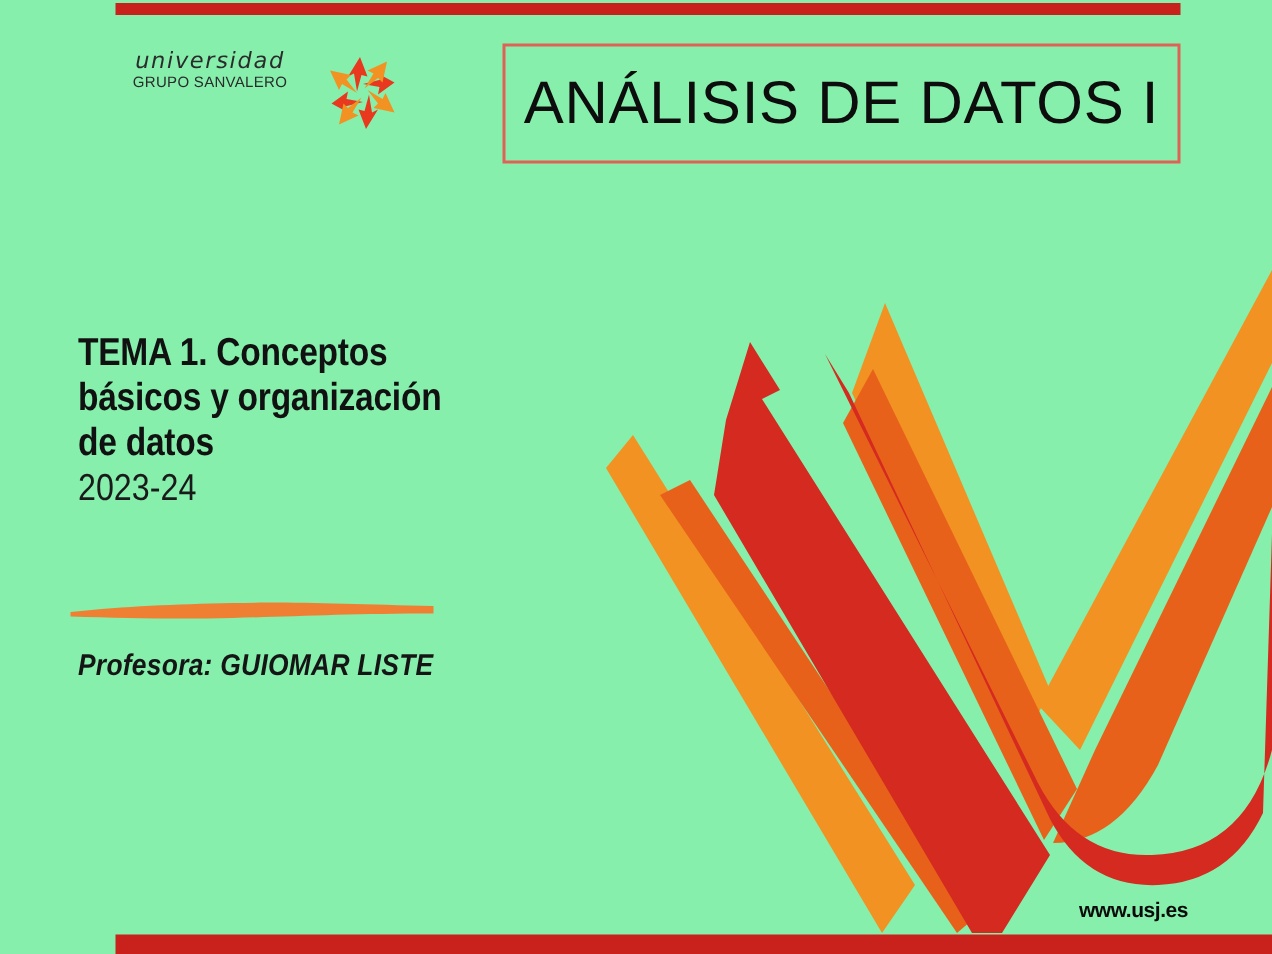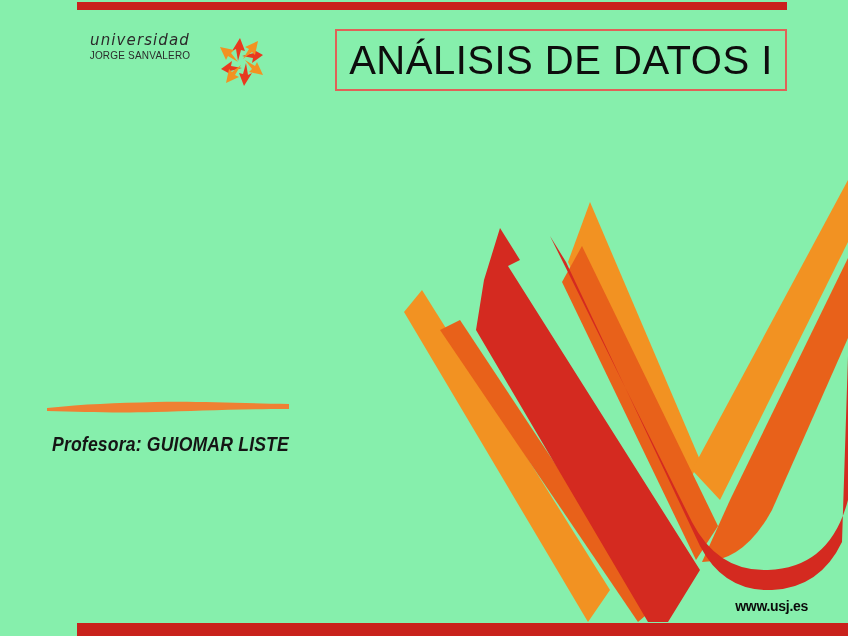--- a/index.html
+++ b/index.html
@@ -86,21 +86,21 @@
     width: 52px;
     height: 54px;
   }
 
   
   .title-box {
     position: absolute;
     left: 335px;
     top: 29px;
     width: 452px;
-    height: 62px;
+    height: 80px;
     border: 2px solid #e06257;
     box-sizing: border-box;
     display: flex;
     align-items: center;
     justify-content: center;
   }
   .title-text {
     font-family: "Liberation Sans", sans-serif;
     font-weight: 400;
     font-size: 40px;
@@ -168,41 +168,41 @@
     left: 400px;
     top: 170px;
     width: 448px;
     height: 452px;
     pointer-events: none;
   }
 
   
   .site-url {
     position: absolute;
-    right: 40px;
+    right: 56px;
     bottom: 22px;
     font-family: "Liberation Sans", sans-serif;
     font-weight: 700;
     font-size: 14px;
     letter-spacing: -0.3px;
     color: #0b0b0b;
     white-space: nowrap;
   }
 </style>
 </head>
 <body>
 
 <div class="slide">
 
   <div class="top-rule"></div>
 
   <div class="logo">
     <div class="logo-word">
       <div class="logo-universidad">universidad</div>
-      <div class="logo-grupo"><span>JORGE SAN</span><span class="heavy">VALERO</span></div>
+      <div class="logo-grupo"><span>GRUPO SAN</span><span class="heavy">VALERO</span></div>
     </div>
     <svg class="logo-burst" viewBox="0 0 52 54">
       <g fill="#e8391f">
         <path d="M24 3 L29 16 L25 15 L22 26 L20 14 L16 16 Z"></path>
         <path d="M47 20 L36 28 L37 23 L26 21 L38 18 L36 14 Z"></path>
         <path d="M28 51 L23 38 L27 39 L30 28 L32 40 L36 38 Z"></path>
         <path d="M5 34 L16 26 L15 31 L26 33 L14 36 L16 40 Z"></path>
       </g>
       <g fill="#f29222">
         <path d="M42 6 L39 20 L36 17 L27 24 L33 14 L29 12 Z"></path>
@@ -210,20 +210,26 @@
         <path d="M10 48 L13 34 L16 37 L25 30 L19 40 L23 42 Z"></path>
         <path name="b8" d="M4 12 L18 15 L15 18 L22 27 L12 21 L10 25 Z"></path>
       </g>
     </svg>
   </div>
 
   <div class="title-box">
     <div class="title-text">ANÁLISIS DE DATOS I</div>
   </div>
 
+  <div class="subject-block">
+    <div class="subject-title">TEMA 1. Conceptos</div>
+    <div class="subject-title">básicos y organización</div>
+    <div class="subject-title">de datos</div>
+    <div class="subject-year">2023-24</div>
+  </div>
 
   <svg class="divider" viewBox="0 0 246 20">
     <path d="M2 10 C40 6, 70 5, 110 4 C150 3, 190 5, 244 6 L244 11 C190 11, 150 13, 110 14 C70 15, 40 14, 2 13 Z" fill="#ef8033"></path>
   </svg>
 
   <div class="professor">Profesora: GUIOMAR LISTE</div>
 
   <svg class="artwork" viewBox="0 0 448 452">
 
     <path d="M190 32 L300 290 L280 330 L168 92 Z" fill="#f29222"></path>

